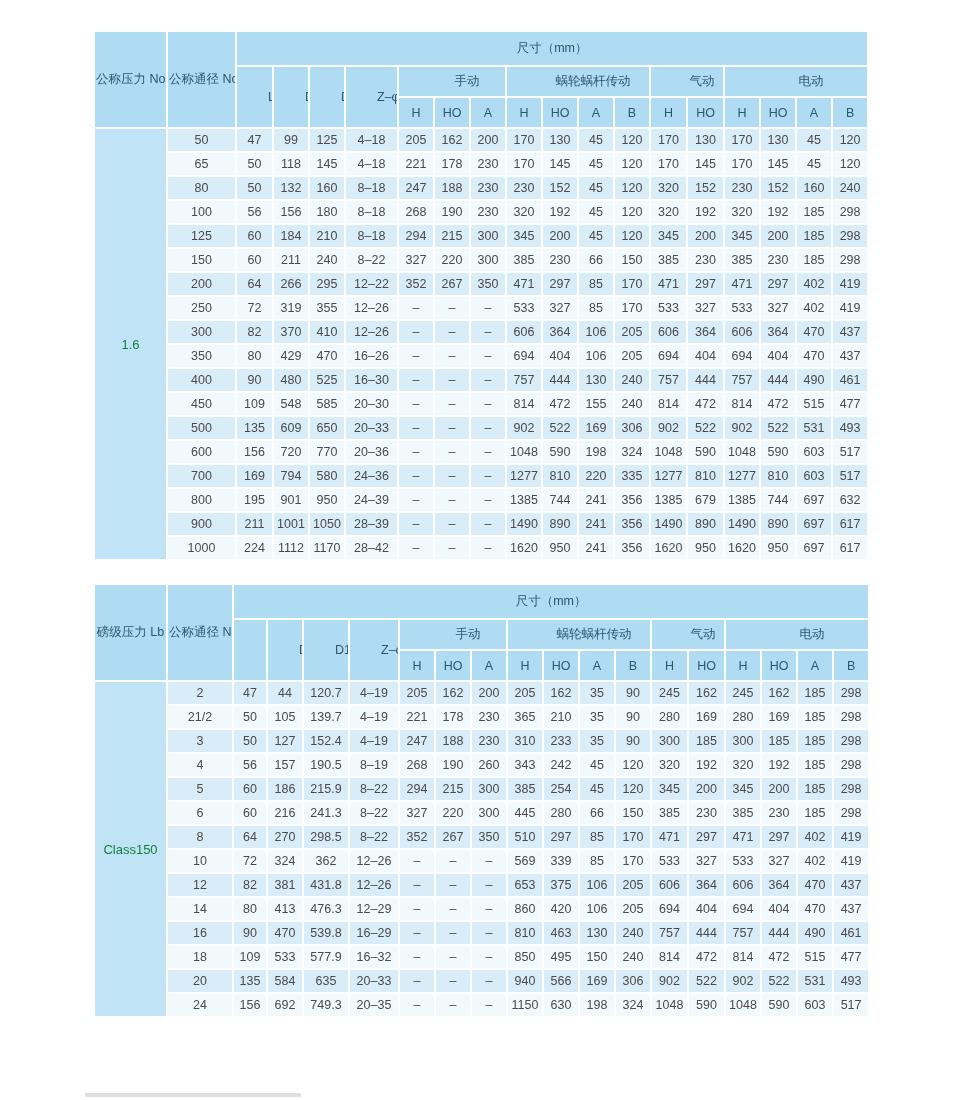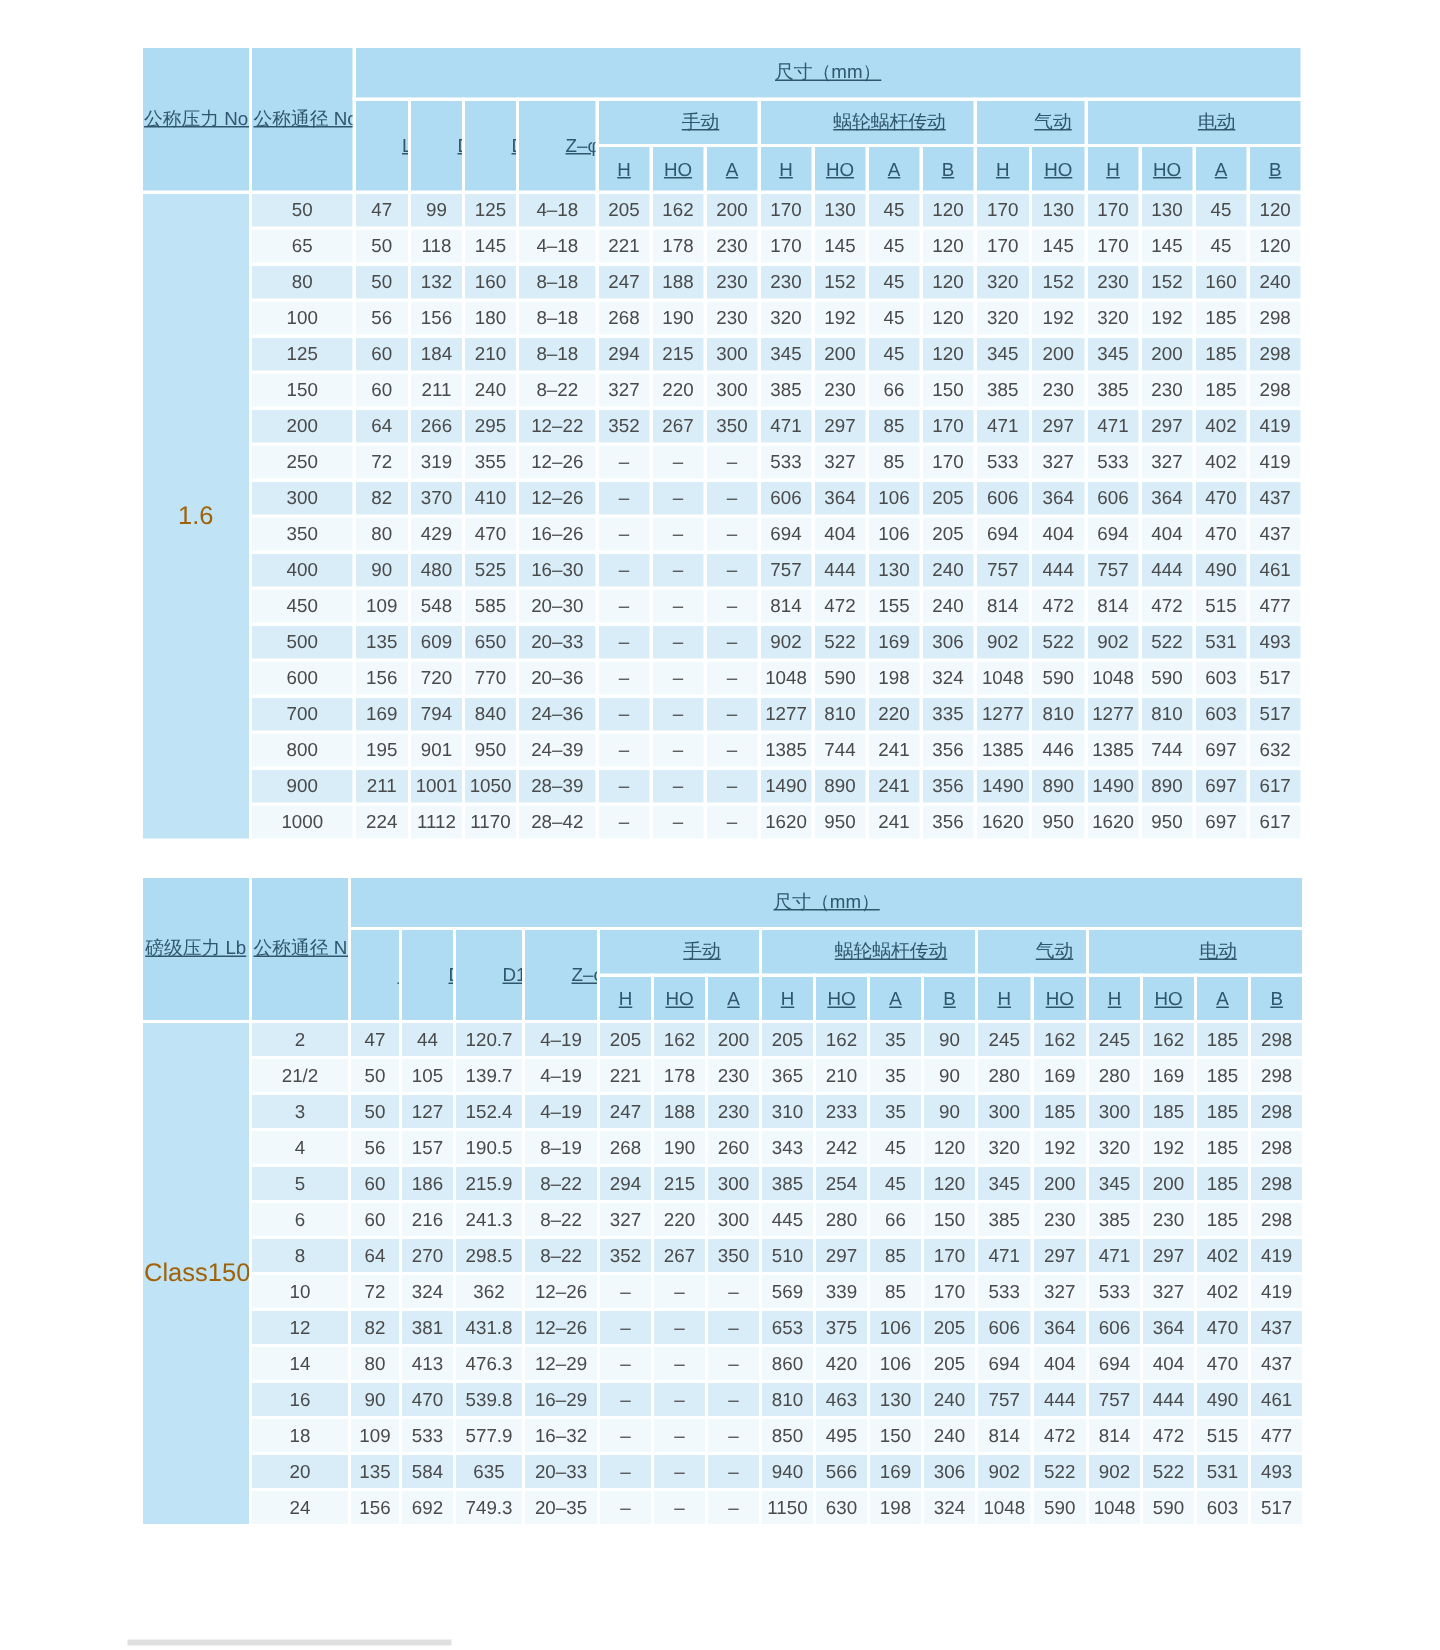--- a/index.html
+++ b/index.html
@@ -13,31 +13,31 @@
     border-collapse:collapse;table-layout:fixed;width:773px;
     font-size:12.5px;color:#4a4a4a;
   }
   table.spec + table.spec{margin-top:22px;}
   .t2{margin-top:22px;}
   table.spec th,table.spec td{
     border:2px solid #ffffff;text-align:center;vertical-align:middle;
     padding:0 1px;overflow:hidden;white-space:nowrap;
   }
   table.spec thead th{
-    background:#afdcf3;color:#2f566d;font-weight:normal;font-size:12.5px;text-decoration:underline;
+    background:#afdcf3;color:#2f566d;font-weight:normal;font-size:12.5px;
   }
   th.corner{white-space:pre-line;line-height:1.3;font-size:12px;}
   tr.h1 th{height:33px;}
   tr.h2 th{height:29px;padding-left:31px;}
   tr.h3 th{height:29px;}
   table.spec tbody td{height:22px;}
   table.spec tbody tr:nth-child(odd) td{background:#d9edf9;}
   table.spec tbody tr:nth-child(even) td{background:#f2f9fd;}
   table.spec tbody td.plabel{
-    background:#c0e3f5 !important;color:#a16207;font-size:17px;
+    background:#c0e3f5 !important;color:#15803d;font-size:13px;
   }
   
   .cutoff{
     position:absolute;left:85px;top:1093px;width:216px;height:4px;
     background:#b9b9b9;opacity:.45;
   }
 </style>
 </head>
 <body>
 
@@ -382,21 +382,21 @@
           <td>590</td>
           <td>1048</td>
           <td>590</td>
           <td>603</td>
           <td>517</td>
         </tr>
         <tr>
           <td>700</td>
           <td>169</td>
           <td>794</td>
-          <td>840</td>
+          <td>580</td>
           <td>24–36</td>
           <td>–</td>
           <td>–</td>
           <td>–</td>
           <td>1277</td>
           <td>810</td>
           <td>220</td>
           <td>335</td>
           <td>1277</td>
           <td>810</td>
@@ -412,21 +412,21 @@
           <td>950</td>
           <td>24–39</td>
           <td>–</td>
           <td>–</td>
           <td>–</td>
           <td>1385</td>
           <td>744</td>
           <td>241</td>
           <td>356</td>
           <td>1385</td>
-          <td>446</td>
+          <td>679</td>
           <td>1385</td>
           <td>744</td>
           <td>697</td>
           <td>632</td>
         </tr>
         <tr>
           <td>900</td>
           <td>211</td>
           <td>1001</td>
           <td>1050</td>

